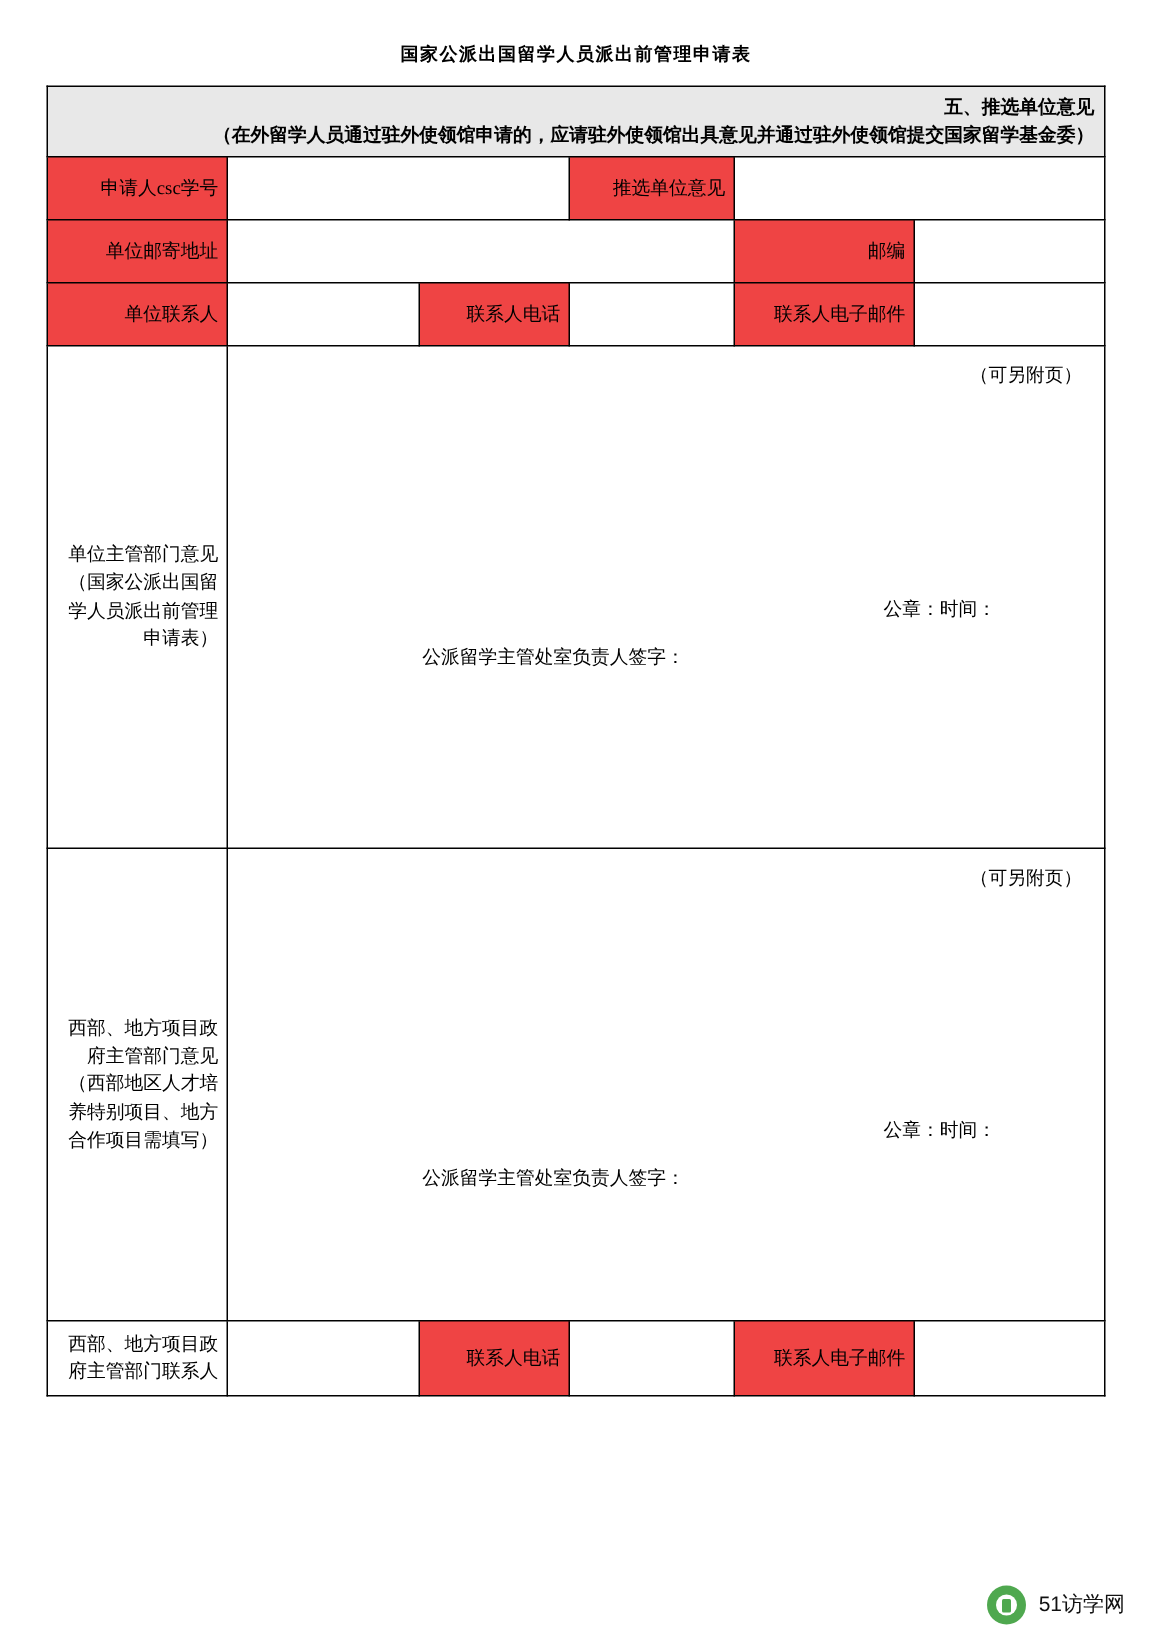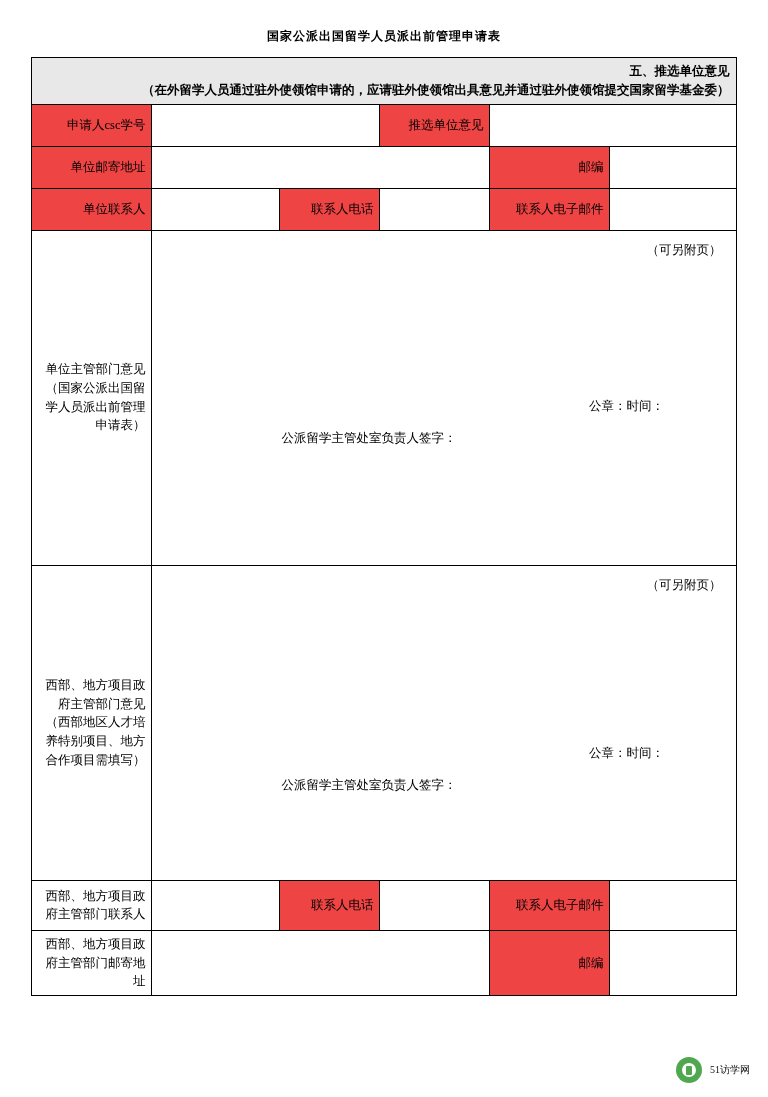--- a/index.html
+++ b/index.html
@@ -143,22 +143,22 @@
     content: "";
     position: absolute;
     left: 10px;
     top: 9px;
     width: 6px;
     height: 9px;
     background: #4fa84f;
     border-radius: 1px;
   }
   .badge-text {
-    font-family: Liberation Serif, serif;
-    font-size: 10px;
+    font-family: Liberation Sans, sans-serif;
+    font-size: 14px;
     color: #111111;
   }
 </style>
 </head>
 <body>
 
 <div class="page">
 
   <div class="doc-title">国家公派出国留学人员派出前管理申请表</div>
 
@@ -237,26 +237,20 @@
 
     <tr style="height:50px">
       <td class="lbl-left">西部、地方项目政府主管部门联系人</td>
       <td class="blank"></td>
       <td class="lbl">联系人电话</td>
       <td class="blank"></td>
       <td class="lbl">联系人电子邮件</td>
       <td class="blank"></td>
     </tr>
 
-    <tr style="height:54px">
-      <td class="lbl-left">西部、地方项目政府主管部门邮寄地址</td>
-      <td class="blank" colspan="3"></td>
-      <td class="lbl">邮编</td>
-      <td class="blank"></td>
-    </tr>
 
   </tbody>
     </table>
 
   <div class="footer-badge">
     <span class="badge-logo"></span>
     <span class="badge-text">51访学网</span>
   </div>
 
 </div>

